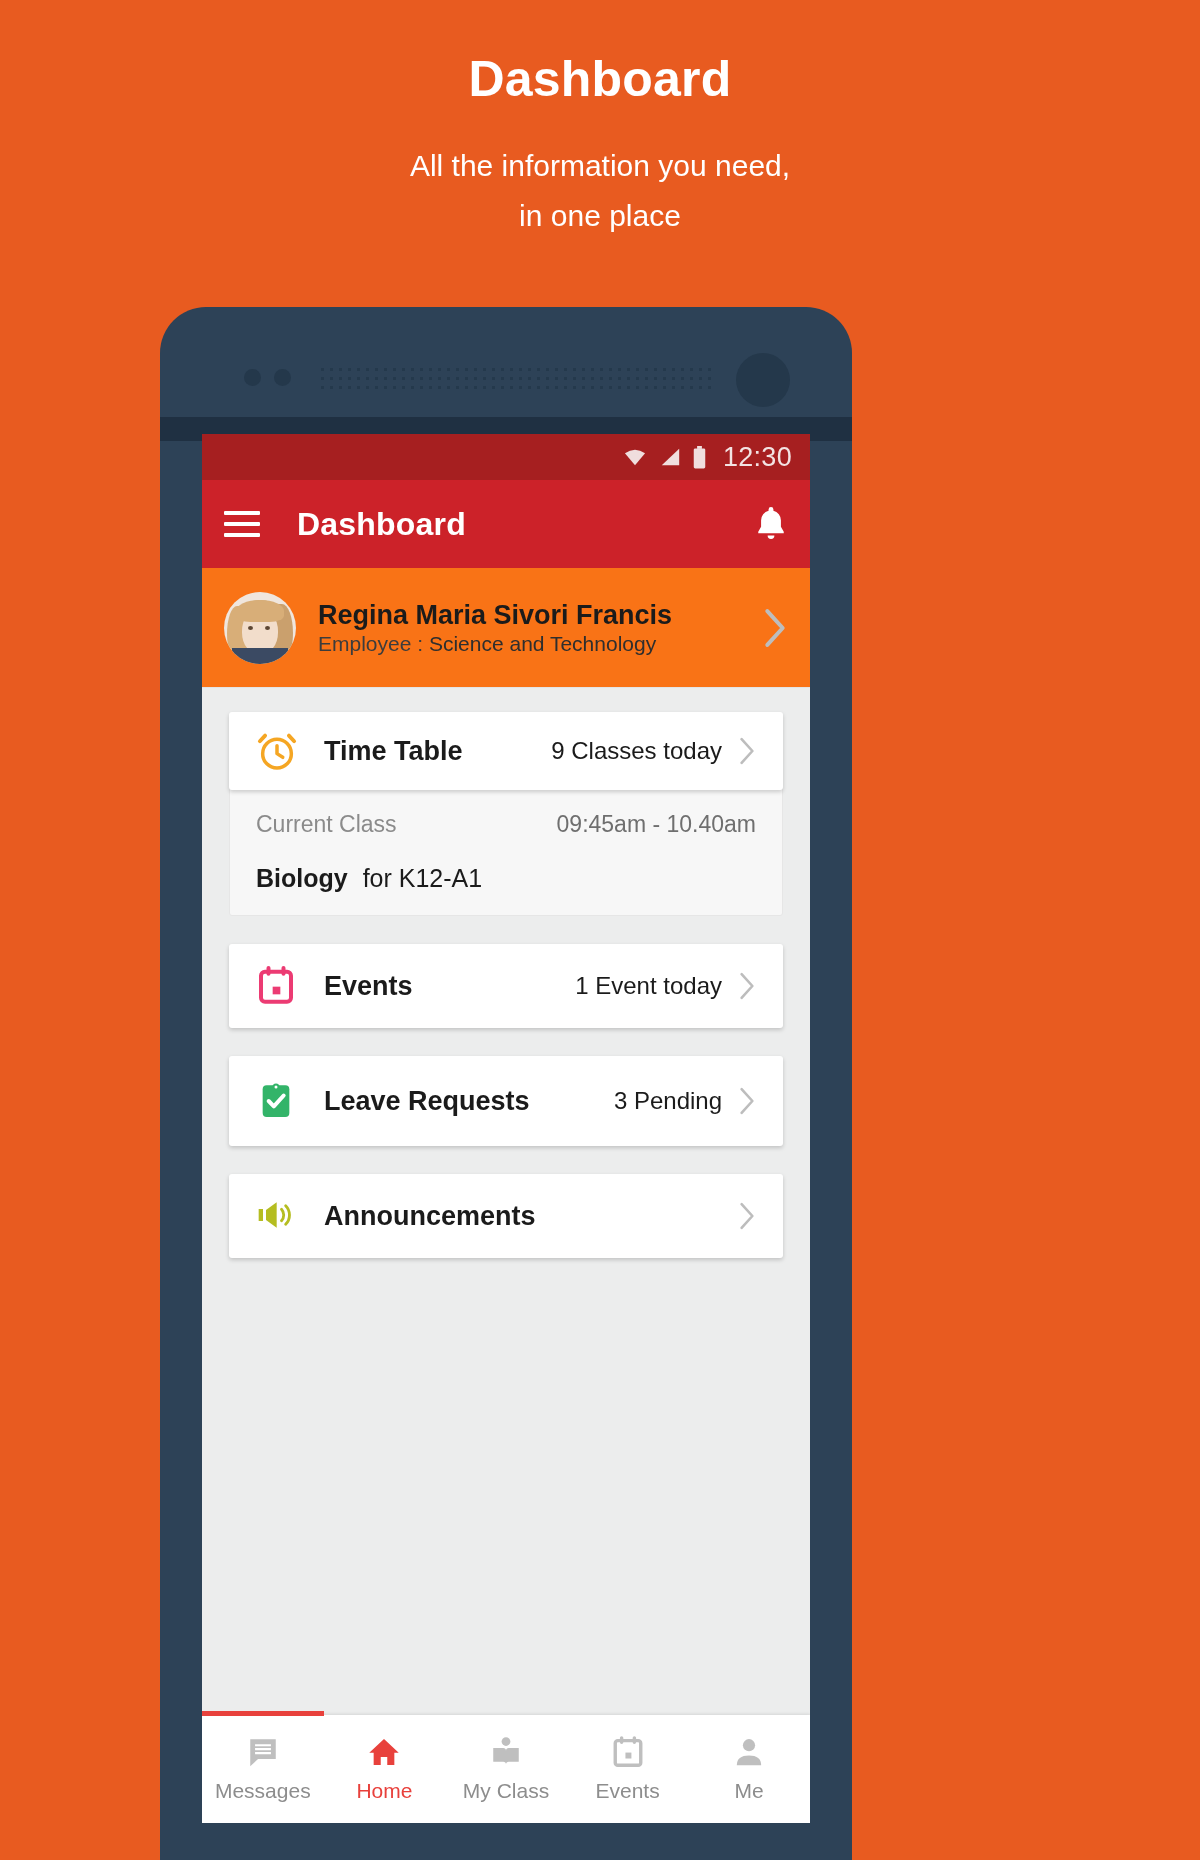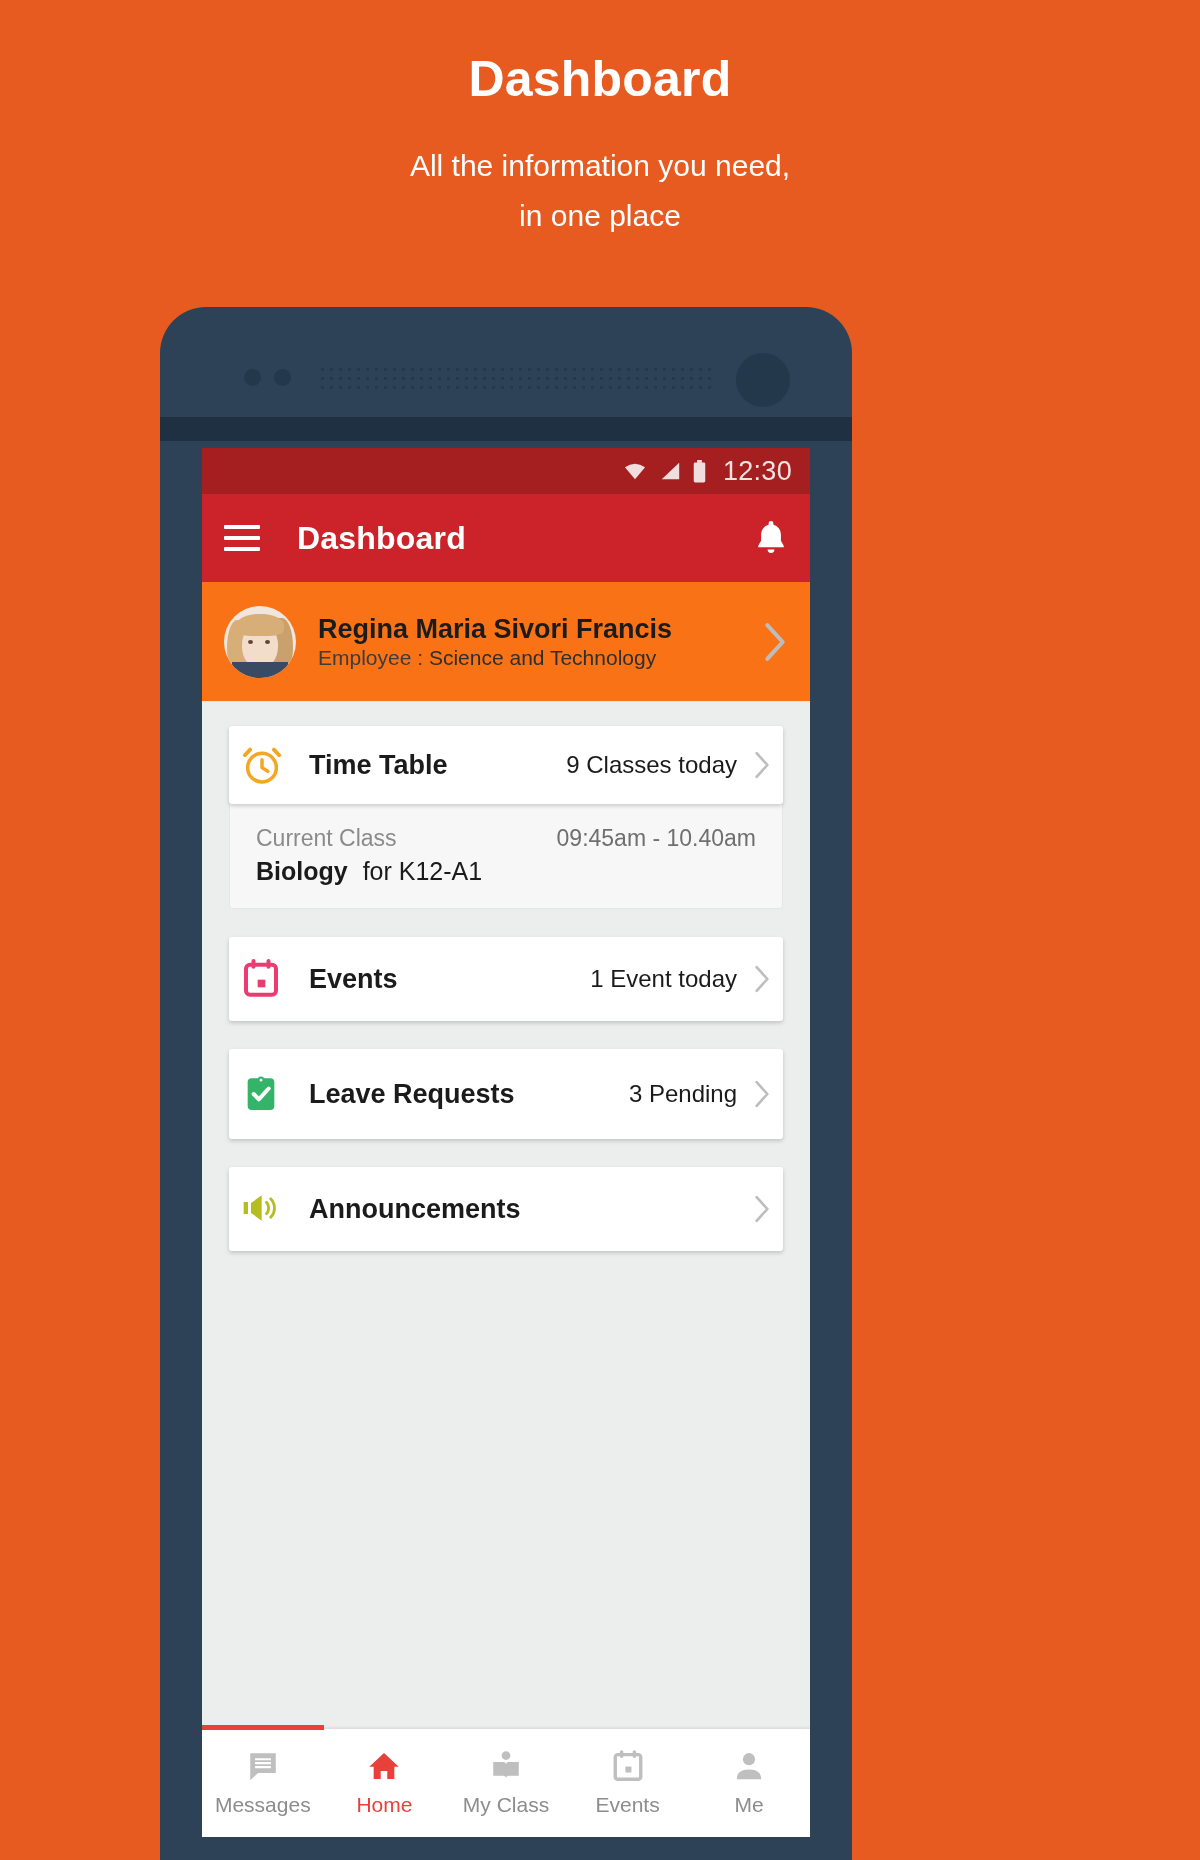--- a/index.html
+++ b/index.html
@@ -53,21 +53,21 @@
     width: 54px; height: 54px; border-radius: 50%;
     background: #24384b;
   }
   .phone-bezel-strip {
     height: 24px; background: #1f3042;
   }
 
   
   .screen {
     position: absolute;
-    left: 42px; top: 141px;
+    left: 42px; top: 127px;
     width: 608px; height: 1389px;
     background: #eceded;
     overflow: hidden;
   }
 
   
   .statusbar {
     height: 46px; background: #a61f20;
     display: flex; align-items: center; justify-content: flex-end;
     padding-right: 18px; gap: 10px;
@@ -126,21 +126,21 @@
 
   
   .content { position: relative; }
 
   .card {
     background: #ffffff;
     margin: 0 27px;
     border-radius: 3px;
     box-shadow: 0 2px 4px rgba(0,0,0,.18);
     display: flex; align-items: center;
-    padding: 0 12px;
+    padding: 0 27px;
     position: relative; z-index: 2;
   }
   .card-icon { width: 42px; height: 42px; flex: 0 0 42px; }
   .card-title {
     font-size: 27px; font-weight: bold; color: #1b1b1b;
     margin-left: 26px;
   }
   .card-meta {
     margin-left: auto; font-size: 24px; color: #1b1b1b;
     padding-right: 16px;
@@ -158,21 +158,21 @@
     border: 1px solid #e6e6e6;
     border-radius: 0 0 3px 3px;
     position: relative; z-index: 1;
     padding-top: 6px;
   }
   .tt-row { padding: 20px 26px 22px 26px; }
   .tt-row + .tt-row { border-top: 1px solid #e6e6e6; }
   .tt-row-head { display: flex; align-items: flex-end; }
   .tt-label { font-size: 23px; color: #8b8b8b; }
   .tt-time { margin-left: auto; font-size: 23px; color: #6f6f6f; }
-  .tt-row-body { margin-top: 5px; font-size: 25px; color: #1b1b1b; }
+  .tt-row-body { margin-top: 26px; font-size: 25px; color: #1b1b1b; }
   .tt-subject { font-weight: bold; }
   .tt-for { margin-left: 8px; font-weight: 400; }
 
   
   .bottomnav {
     position: absolute; left: 0; bottom: 0;
     width: 608px; height: 108px;
     background: #ffffff;
     display: flex;
     box-shadow: 0 -1px 3px rgba(0,0,0,.10);

